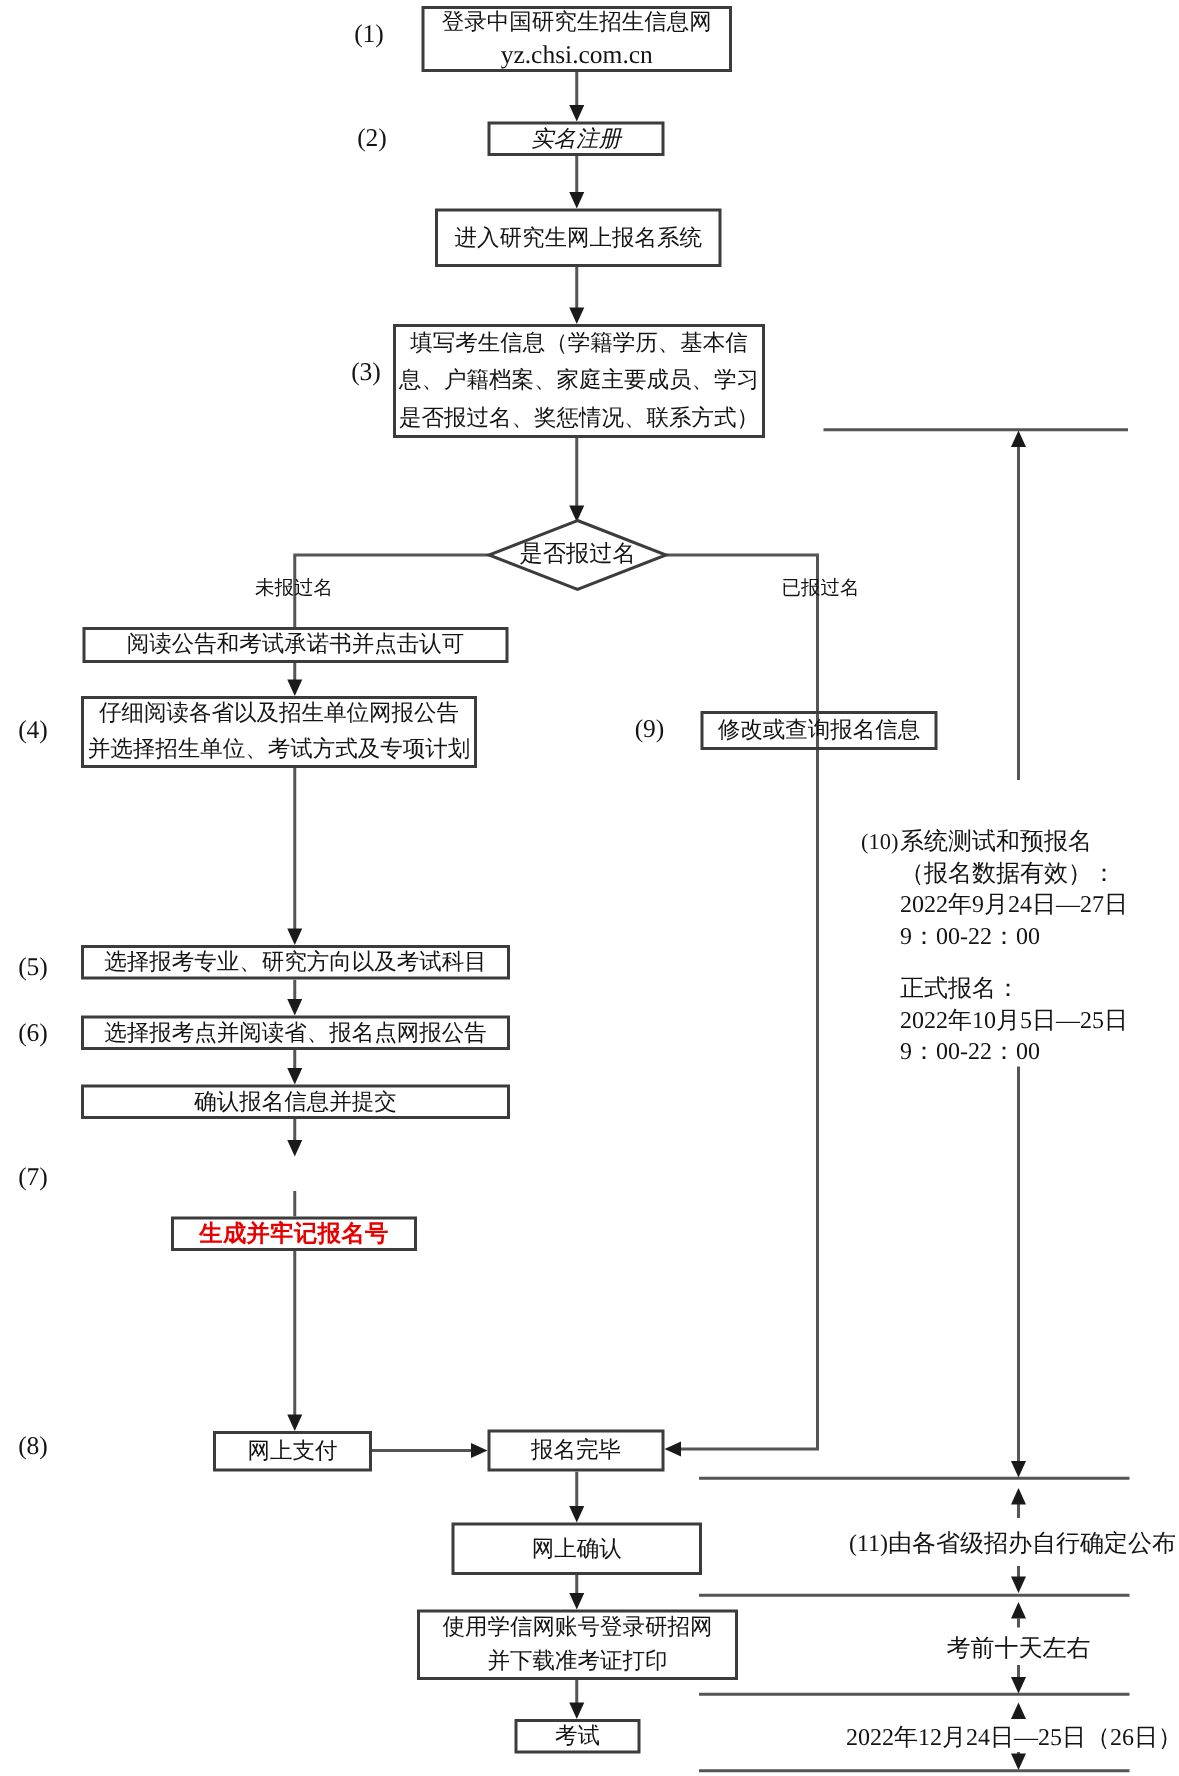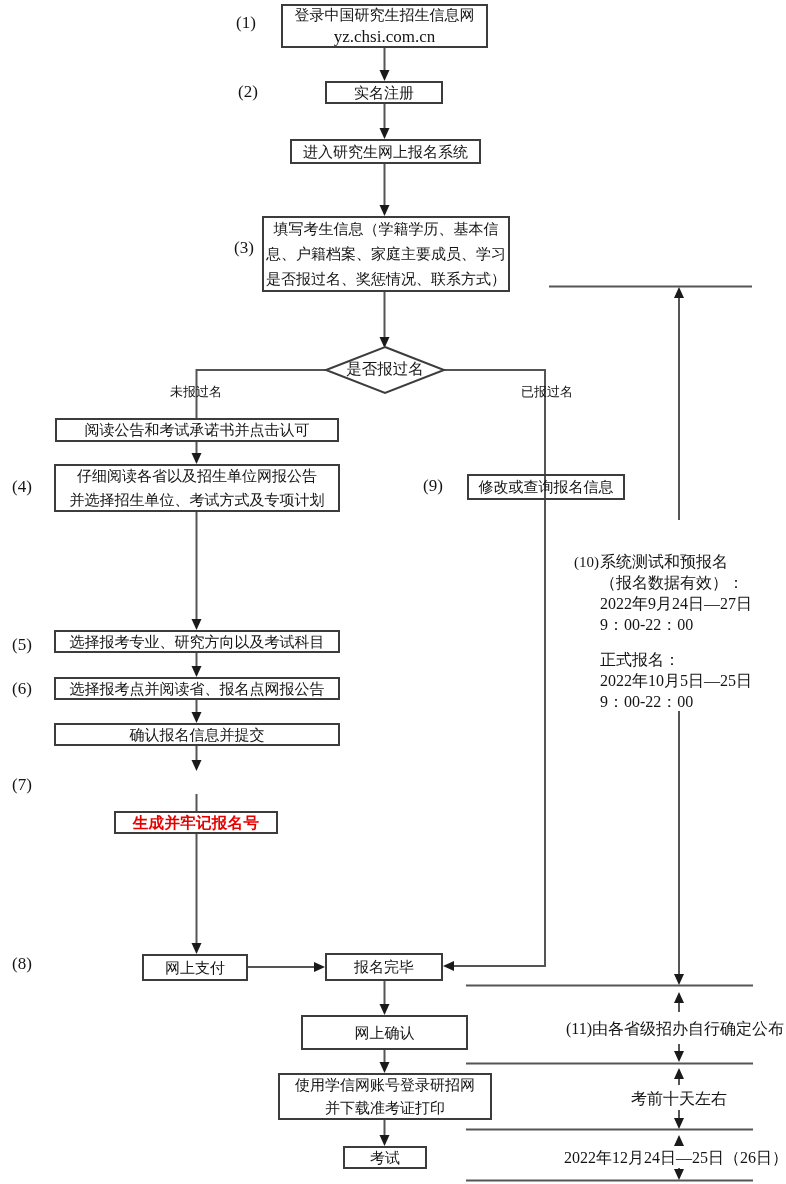--- a/index.html
+++ b/index.html
@@ -88,44 +88,44 @@
       <polygon points="679,1180 674,1169 684,1169"></polygon>
     </g>
     <polygon points="385,347 444,370 385,393 326,370" fill="#ffffff" stroke="#3c3c3c" stroke-width="2"></polygon>
   </svg>
 
   <div class="node" style="left:281px;top:4px;width:207px;height:44px;line-height:21px;">
     <div class="ln">登录中国研究生招生信息网</div>
     <div class="ln latin">yz.chsi.com.cn</div>
   </div>
 
-  <div class="node" style="left:325px;top:81px;width:118px;height:23px;">
+  <div class="node" style="left:325px;top:81px;width:118px;height:23px;font-style:italic;">
     <div class="ln">实名注册</div>
   </div>
 
-  <div class="node" style="left:290px;top:139px;width:191px;height:25px;">
+  <div class="node" style="left:290px;top:139px;width:191px;height:39px;">
     <div class="ln">进入研究生网上报名系统</div>
   </div>
 
   <div class="node" style="left:262px;top:216px;width:248px;height:76px;line-height:25px;">
     <div class="ln">填写考生信息（学籍学历、基本信</div>
     <div class="ln">息、户籍档案、家庭主要成员、学习</div>
     <div class="ln">是否报过名、奖惩情况、联系方式）</div>
   </div>
 
   <div class="dmtext" style="left:326px;top:359px;width:118px;">是否报过名</div>
 
   <div class="freelbl" style="left:196px;top:392px;">未报过名</div>
   <div class="freelbl" style="left:547px;top:392px;">已报过名</div>
 
   <div class="node" style="left:55px;top:418px;width:284px;height:24px;">
     <div class="ln">阅读公告和考试承诺书并点击认可</div>
   </div>
 
-  <div class="node" style="left:54px;top:464px;width:286px;height:48px;">
+  <div class="node" style="left:54px;top:464px;width:264px;height:48px;">
     <div class="ln">仔细阅读各省以及招生单位网报公告</div>
     <div class="ln">并选择招生单位、考试方式及专项计划</div>
   </div>
 
   <div class="node" style="left:54px;top:630px;width:286px;height:23px;">
     <div class="ln">选择报考专业、研究方向以及考试科目</div>
   </div>
 
   <div class="node" style="left:54px;top:723px;width:286px;height:23px;">
     <div class="ln">确认报名信息并提交</div>

